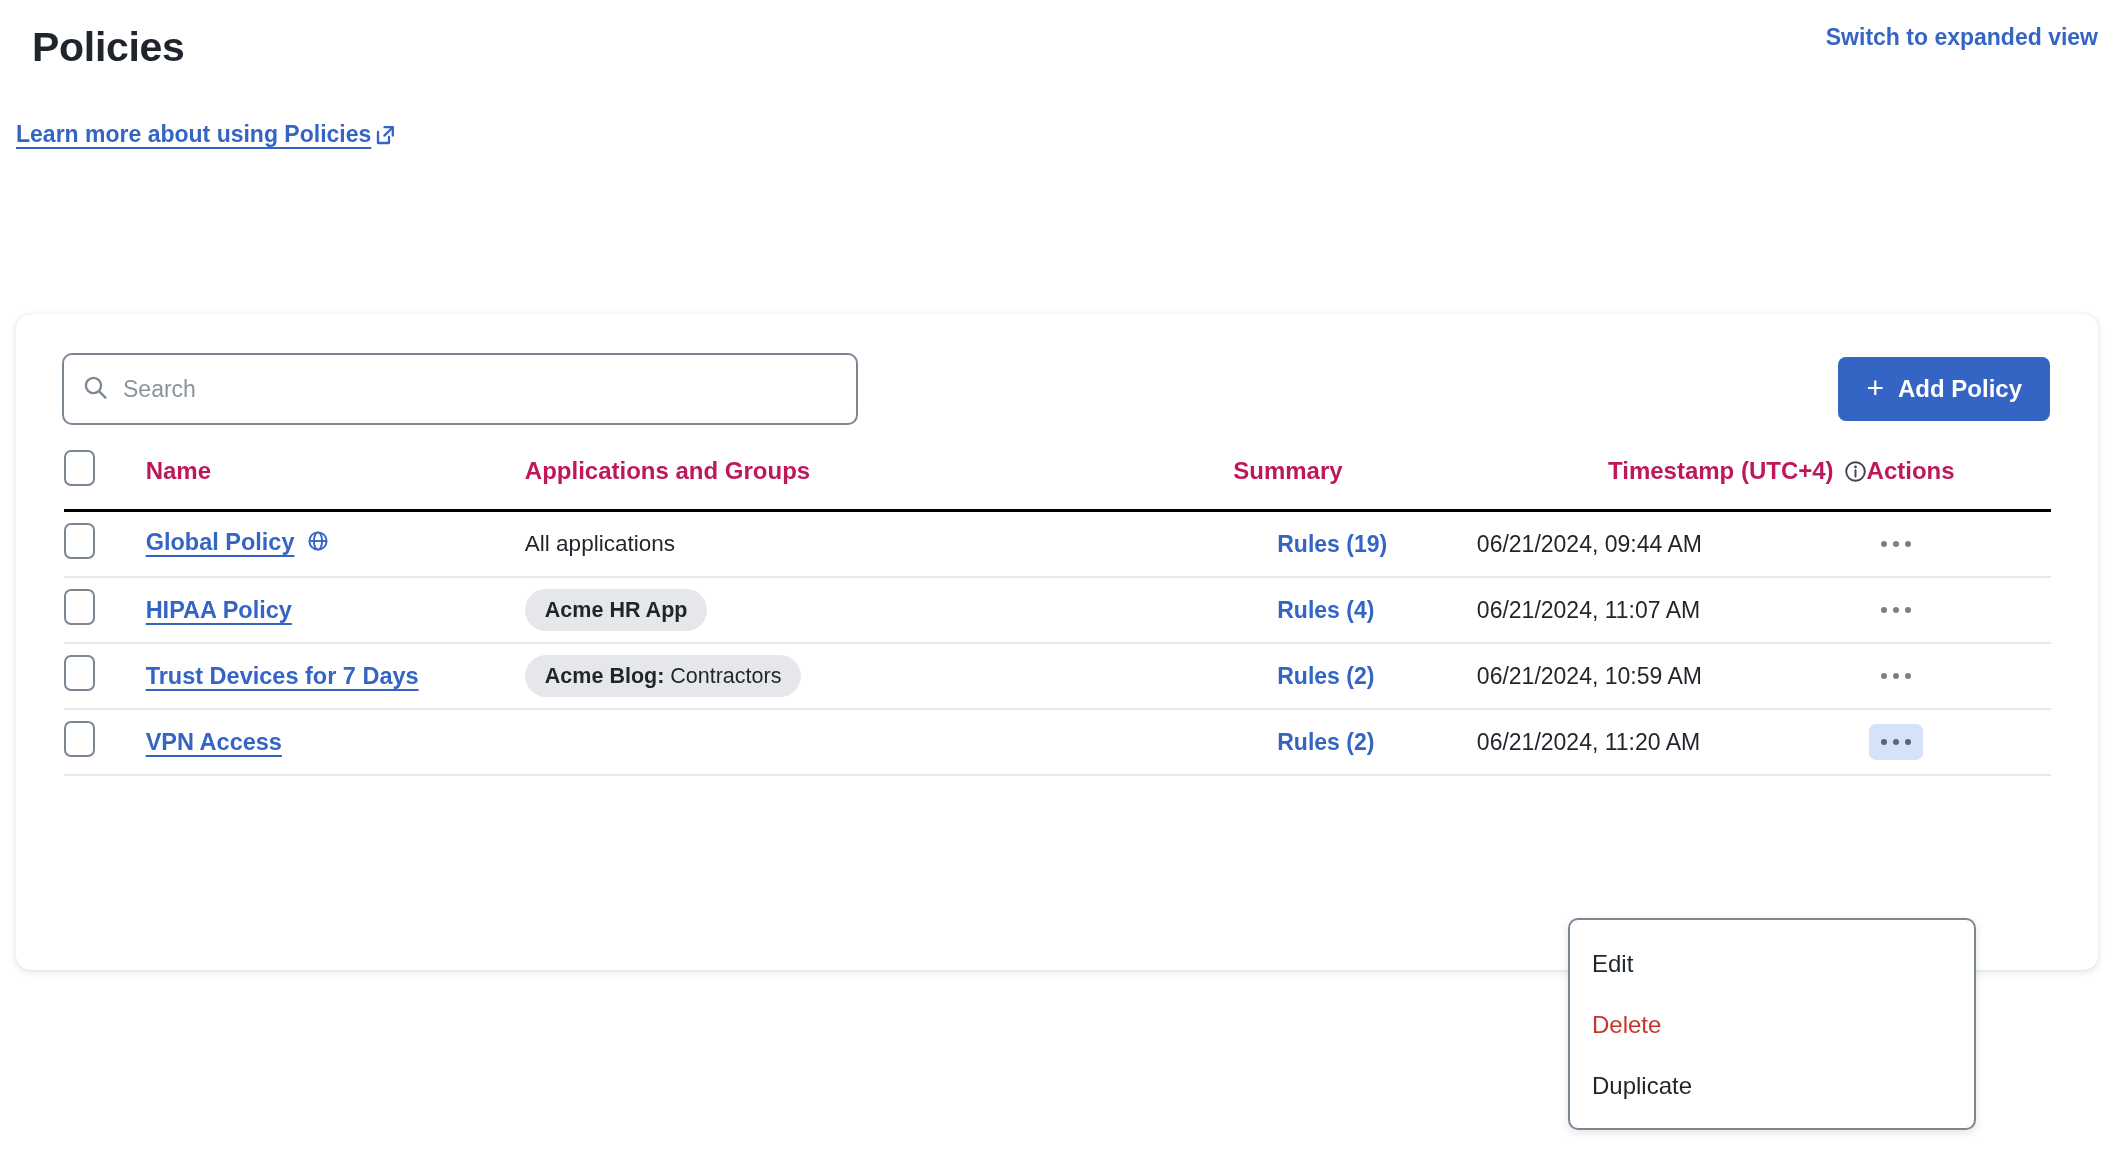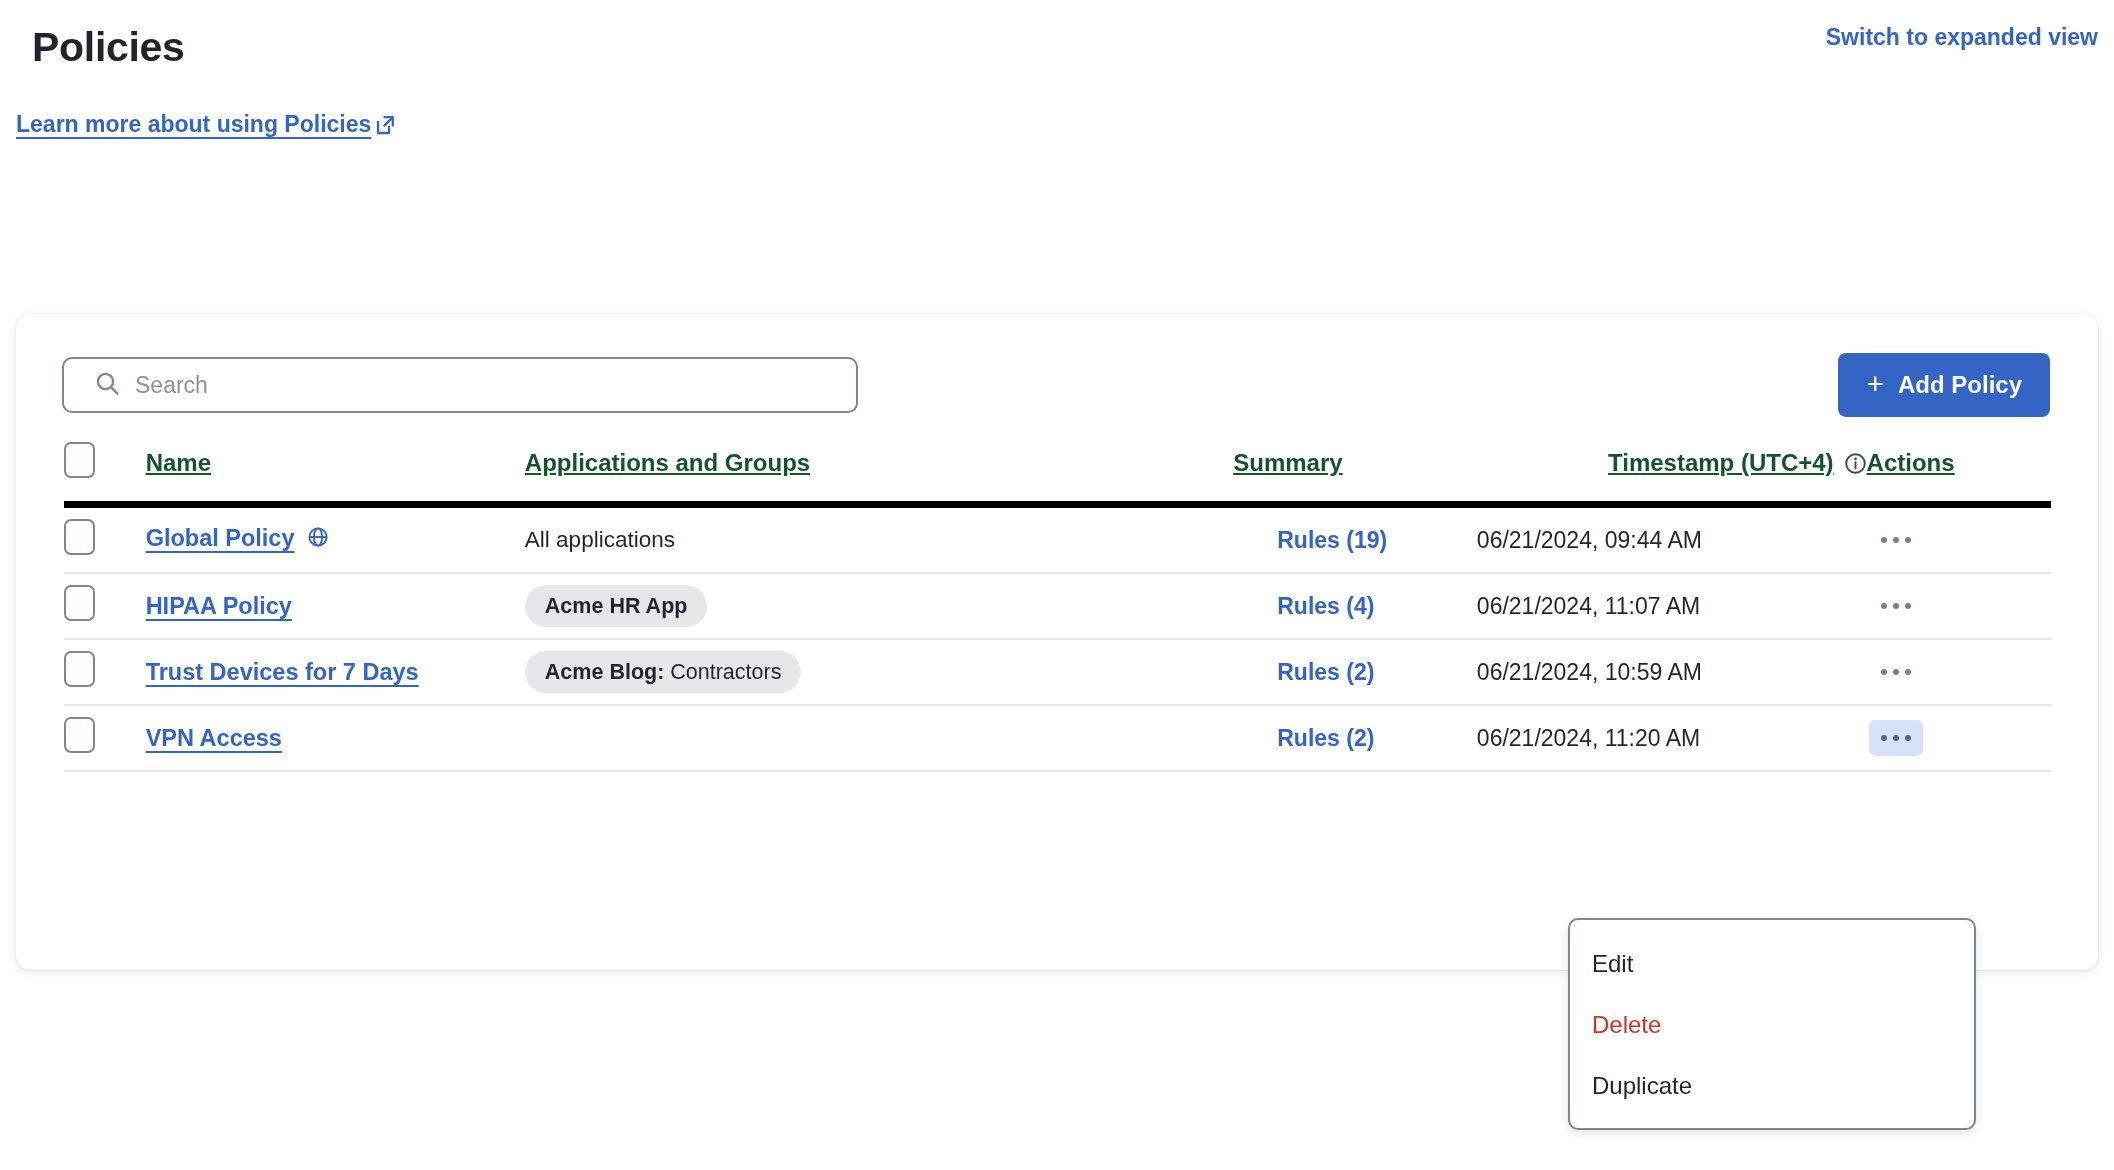--- a/index.html
+++ b/index.html
@@ -43,21 +43,21 @@
     white-space: nowrap;
   }
   .page-desc {
     font-size: 22.5px;
     line-height: 30px;
     color: #1f252b;
     max-width: 960px;
     margin: 26px 0 0 0;
   }
   .learn-more-row {
-    margin-top: 24px;
+    margin-top: 34px;
     display: inline-flex;
     align-items: center;
     gap: 3px;
     cursor: pointer;
   }
   .learn-more-text {
     font-size: 23px;
     font-weight: bold;
     color: #3565c4;
     text-decoration: underline;
@@ -81,27 +81,27 @@
   .card-toolbar {
     display: flex;
     align-items: center;
     justify-content: space-between;
     padding: 39px 46px 0 46px;
   }
 
   
   .search-box {
     width: 796px;
-    height: 56px;
+    height: 72px;
     box-sizing: border-box;
     border: 2px solid #7c8794;
     border-radius: 10px;
     display: flex;
     align-items: center;
-    padding: 0 30px;
+    padding: 0 18px;
     gap: 14px;
     background: #fff;
   }
   .search-box input {
     border: 0;
     outline: none;
     font-family: "Liberation Sans", sans-serif;
     font-size: 23px;
     color: #1f252b;
     background: transparent;
@@ -139,25 +139,24 @@
   .ptable {
     width: 1987px;
     margin: 25px 0 0 48px;
     border-collapse: collapse;
     table-layout: fixed;
   }
   .ptable th {
     text-align: left;
     font-size: 24px;
     font-weight: bold;
-    color: #14532d;
+    color: #be185d;
     padding: 0 0 17px 0;
-    border-bottom: 7px solid #000000;
+    border-bottom: 3px solid #000000;
     vertical-align: middle;
-    text-decoration: underline;
   }
   .ptable td {
     font-size: 22.5px;
     color: #1f252b;
     padding: 0;
     height: 64px;
     border-bottom: 2px solid #e6e8eb;
     vertical-align: middle;
   }
   .ptable tbody tr:last-child td { border-bottom: 2px solid #e6e8eb; }

